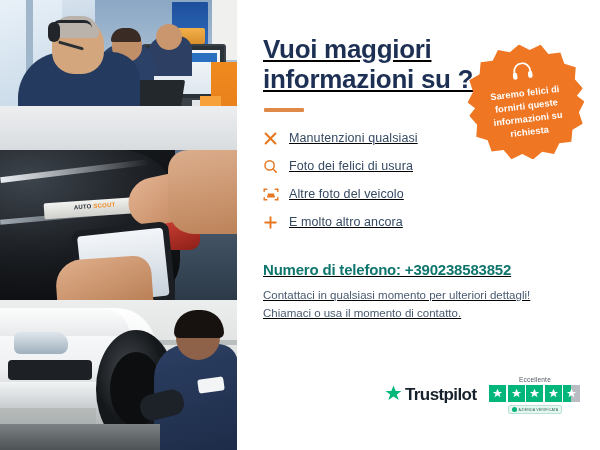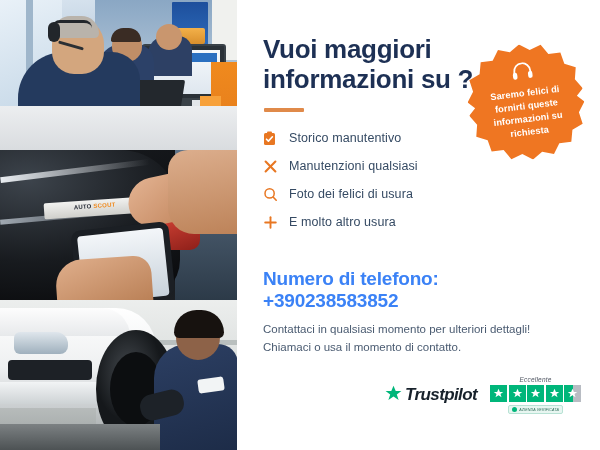--- a/index.html
+++ b/index.html
@@ -134,53 +134,53 @@
   .p3 .mbadge { position:absolute; left:198px; top:78px; width:26px; height:14px;
      background:#f2f4f5; border-radius:3px; transform:rotate(-8deg); }
   .p3 .glove { position:absolute; left:140px; top:92px; width:44px; height:26px;
      background:#1d2228; border-radius:12px; transform:rotate(-14deg); }
   .p3 .lift { position:absolute; left:0; bottom:0; width:160px; height:26px;
      background:linear-gradient(180deg,#7c8183,#4d5254); }
   .p3 .cab { position:absolute; left:96px; bottom:0; width:142px; height:56px;
      background:linear-gradient(180deg,#cfd3d4,#9ba0a1); }
 
   
-  .content { position:relative; flex:1; padding: 34px 22px 0 26px; }
+  .content { position:relative; flex:1; padding: 34px 22px 0 26px; text-decoration: underline; }
   .headline { font-size: 26px; line-height: 1.16; font-weight: 700; color:#1d3054;
      letter-spacing:-.3px; max-width: 215px; }
   .rule { width: 40px; height: 4px; background:#e08a4a; margin: 14px 0 12px 1px; border-radius:1px;}
 
   .features { list-style:none; margin-top: 4px; }
   .feature { display:flex; align-items:center; height: 28px; }
   .fic { width: 26px; flex:none; display:flex; align-items:center; justify-content:flex-start;
      color:#e07b28; }
   .flabel { font-size: 12.5px; color:#354a63; letter-spacing:.1px; }
 
-  .phone-line { margin-top: 32px; font-size: 19px; font-weight:700; color:#3b82f6; letter-spacing:-.2px;}
+  .phone-line { margin-top: 25px; font-size: 15px; font-weight:700; color:#0f766e; letter-spacing:-.2px;}
   .sub { margin-top: 9px; font-size: 11.5px; line-height:1.55; color:#4a5b71; }
 
   
   .badge { position:absolute; left: 468px; top: 44px; width: 116px; height: 116px;
      transform: rotate(-7deg); }
   .burst { position:absolute; inset:0; background:#ef7622;
      clip-path: polygon(
        50% 0%, 58.6% 5.8%, 68.5% 2.6%, 74.2% 11.2%, 84.6% 11.2%, 86.8% 21.4%,
        96.2% 25.5%, 94.2% 35.7%, 100% 44.2%, 94.2% 50%, 100% 55.8%, 94.2% 64.3%,
        96.2% 74.5%, 86.8% 78.6%, 84.6% 88.8%, 74.2% 88.8%, 68.5% 97.4%, 58.6% 94.2%,
        50% 100%, 41.4% 94.2%, 31.5% 97.4%, 25.8% 88.8%, 15.4% 88.8%, 13.2% 78.6%,
        3.8% 74.5%, 5.8% 64.3%, 0% 55.8%, 5.8% 50%, 0% 44.2%, 5.8% 35.7%,
        3.8% 25.5%, 13.2% 21.4%, 15.4% 11.2%, 25.8% 11.2%, 31.5% 2.6%, 41.4% 5.8%); }
   .badge-inner { position:absolute; inset:0; display:flex; flex-direction:column;
      align-items:center; justify-content:flex-start; padding-top: 18px; }
   .badge-icon { color:#fff; line-height:1; margin-bottom: 4px; }
   .badge-text { width: 92px; text-align:center; font-size: 9.2px; font-weight:700;
      line-height: 1.42; color:#ffffff; letter-spacing:.1px; }
 
   
-  .tp { position:absolute; left: 385px; top: 376px; display:flex; align-items:center; gap:13px;font-style:italic; }
+  .tp { position:absolute; left: 385px; top: 376px; display:flex; align-items:center; gap:13px; }
   .tp-logo { display:flex; align-items:center; gap:3px; }
   .tp-name { font-size: 17px; font-weight:700; color:#17212b; letter-spacing:-.6px; }
   .tp-right { display:flex; flex-direction:column; align-items:center; }
   .tp-exc { font-size: 6.5px; color:#525864; letter-spacing:.2px; margin-bottom:2px; }
   .stars { display:flex; gap: 1.5px; }
   .star { width: 17px; height: 17px; background:#00b67a; display:flex;
      align-items:center; justify-content:center; }
   .star.half { background: linear-gradient(90deg,#00b67a 50%, #b8bcc3 50%); }
   .verified { margin-top: 3px; display:flex; align-items:center; gap:2px;
      background:#e8f6f1; border:0.5px solid #b7e2d4; border-radius:2px; padding:1px 3px; }
@@ -262,30 +262,20 @@
   </div>
 
   <div class="content">
 
     <h1 class="headline">Vuoi maggiori informazioni su ?</h1>
 
     <div class="rule"></div>
 
     <ul class="features">
 
-      <li class="feature">
-        <span class="fic">
-          <svg width="13" height="15" viewBox="0 0 13 15">
-              <rect x="1" y="2" width="11" height="12" rx="1.5" fill="#e87722"></rect>
-              <rect x="4" y="0.5" width="5" height="3" rx="1" fill="#e87722"></rect>
-              <path d="M3.5 8.2 L5.4 10.1 L9.4 5.8" stroke="#fff" stroke-width="1.6" fill="none" stroke-linecap="round" stroke-linejoin="round"></path>
-            </svg>
-        </span>
-        <span class="flabel">Storico manutentivo</span>
-      </li>
 
       <li class="feature">
         <span class="fic">
           <svg width="15" height="15" viewBox="0 0 15 15">
               <g stroke="#e87722" stroke-width="2.1" stroke-linecap="round">
                 <path d="M2.6 2.6 L12.4 12.4"></path>
                 <path d="M12.4 2.6 L2.6 12.4"></path>
               </g>
               <circle cx="7.5" cy="7.5" r="1.5" fill="#e87722"></circle>
             </svg>
@@ -296,31 +286,46 @@
       <li class="feature">
         <span class="fic">
           <svg width="15" height="15" viewBox="0 0 15 15">
               <circle cx="6.6" cy="6.4" r="4.6" fill="none" stroke="#e87722" stroke-width="1.5"></circle>
               <path d="M10.1 10.0 L13.2 13.2" stroke="#e87722" stroke-width="1.6" stroke-linecap="round"></path>
             </svg>
         </span>
         <span class="flabel">Foto dei felici di usura</span>
       </li>
 
+      <li class="feature">
+        <span class="fic">
+          <svg width="16" height="15" viewBox="0 0 16 15">
+              <g stroke="#e87722" stroke-width="1.4" fill="none" stroke-linecap="round">
+                <path d="M1.2 4.4 V2.2 H3.8"></path>
+                <path d="M14.8 4.4 V2.2 H12.2"></path>
+                <path d="M1.2 10.6 V12.8 H3.8"></path>
+                <path d="M14.8 10.6 V12.8 H12.2"></path>
+              </g>
+              <path d="M4.2 9.4 L5.1 6.6 H10.9 L11.8 9.4 Z" fill="#e87722"></path>
+              <rect x="4.0" y="9.1" width="8" height="1.5" rx="0.7" fill="#e87722"></rect>
+            </svg>
+        </span>
+        <span class="flabel">Altre foto del veicolo</span>
+      </li>
 
       <li class="feature">
         <span class="fic">
           <svg width="15" height="15" viewBox="0 0 15 15">
               <g stroke="#e87722" stroke-width="1.9" stroke-linecap="round">
                 <path d="M7.5 2.2 V12.8"></path>
                 <path d="M2.2 7.5 H12.8"></path>
               </g>
             </svg>
         </span>
-        <span class="flabel">E molto altro usura</span>
+        <span class="flabel">E molto altro ancora</span>
       </li>
     </ul>
 
     <div class="phone-line">Numero di telefono: +390238583852</div>
     <div class="sub">
       <div>Contattaci in qualsiasi momento per ulteriori dettagli!</div>
       <div>Chiamaci o usa il momento di contatto.</div>
     </div>
   </div>
 

